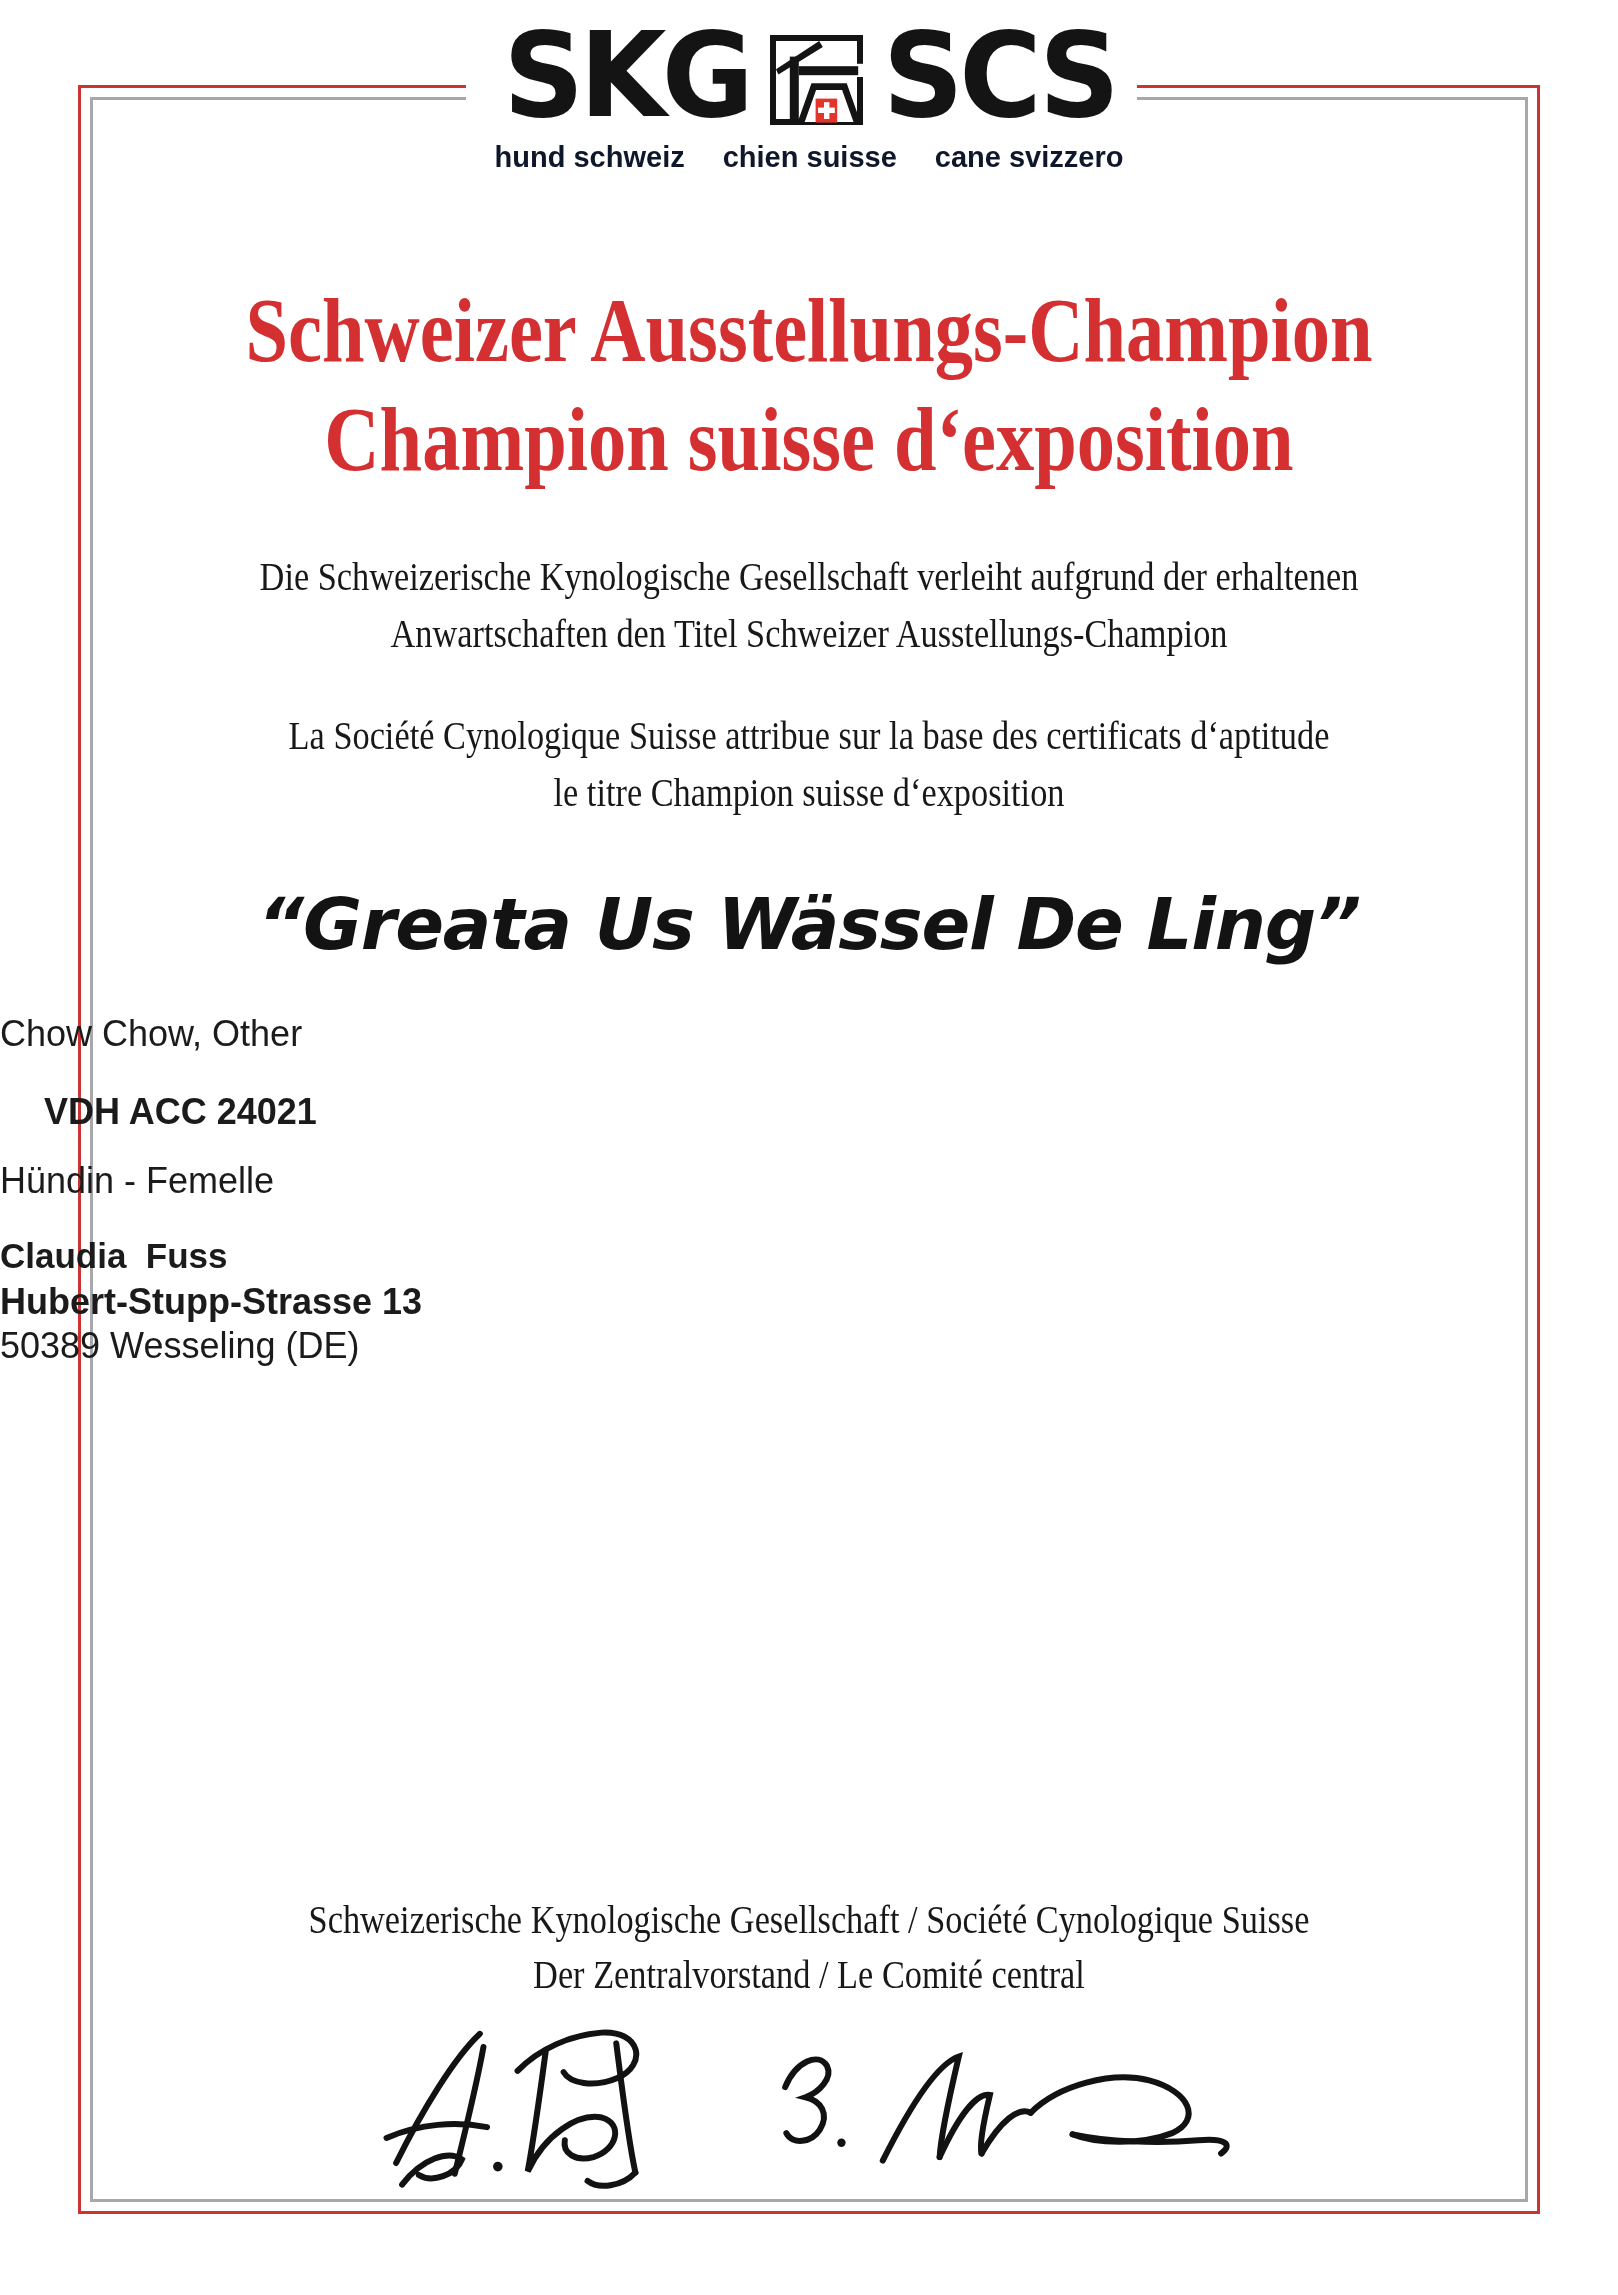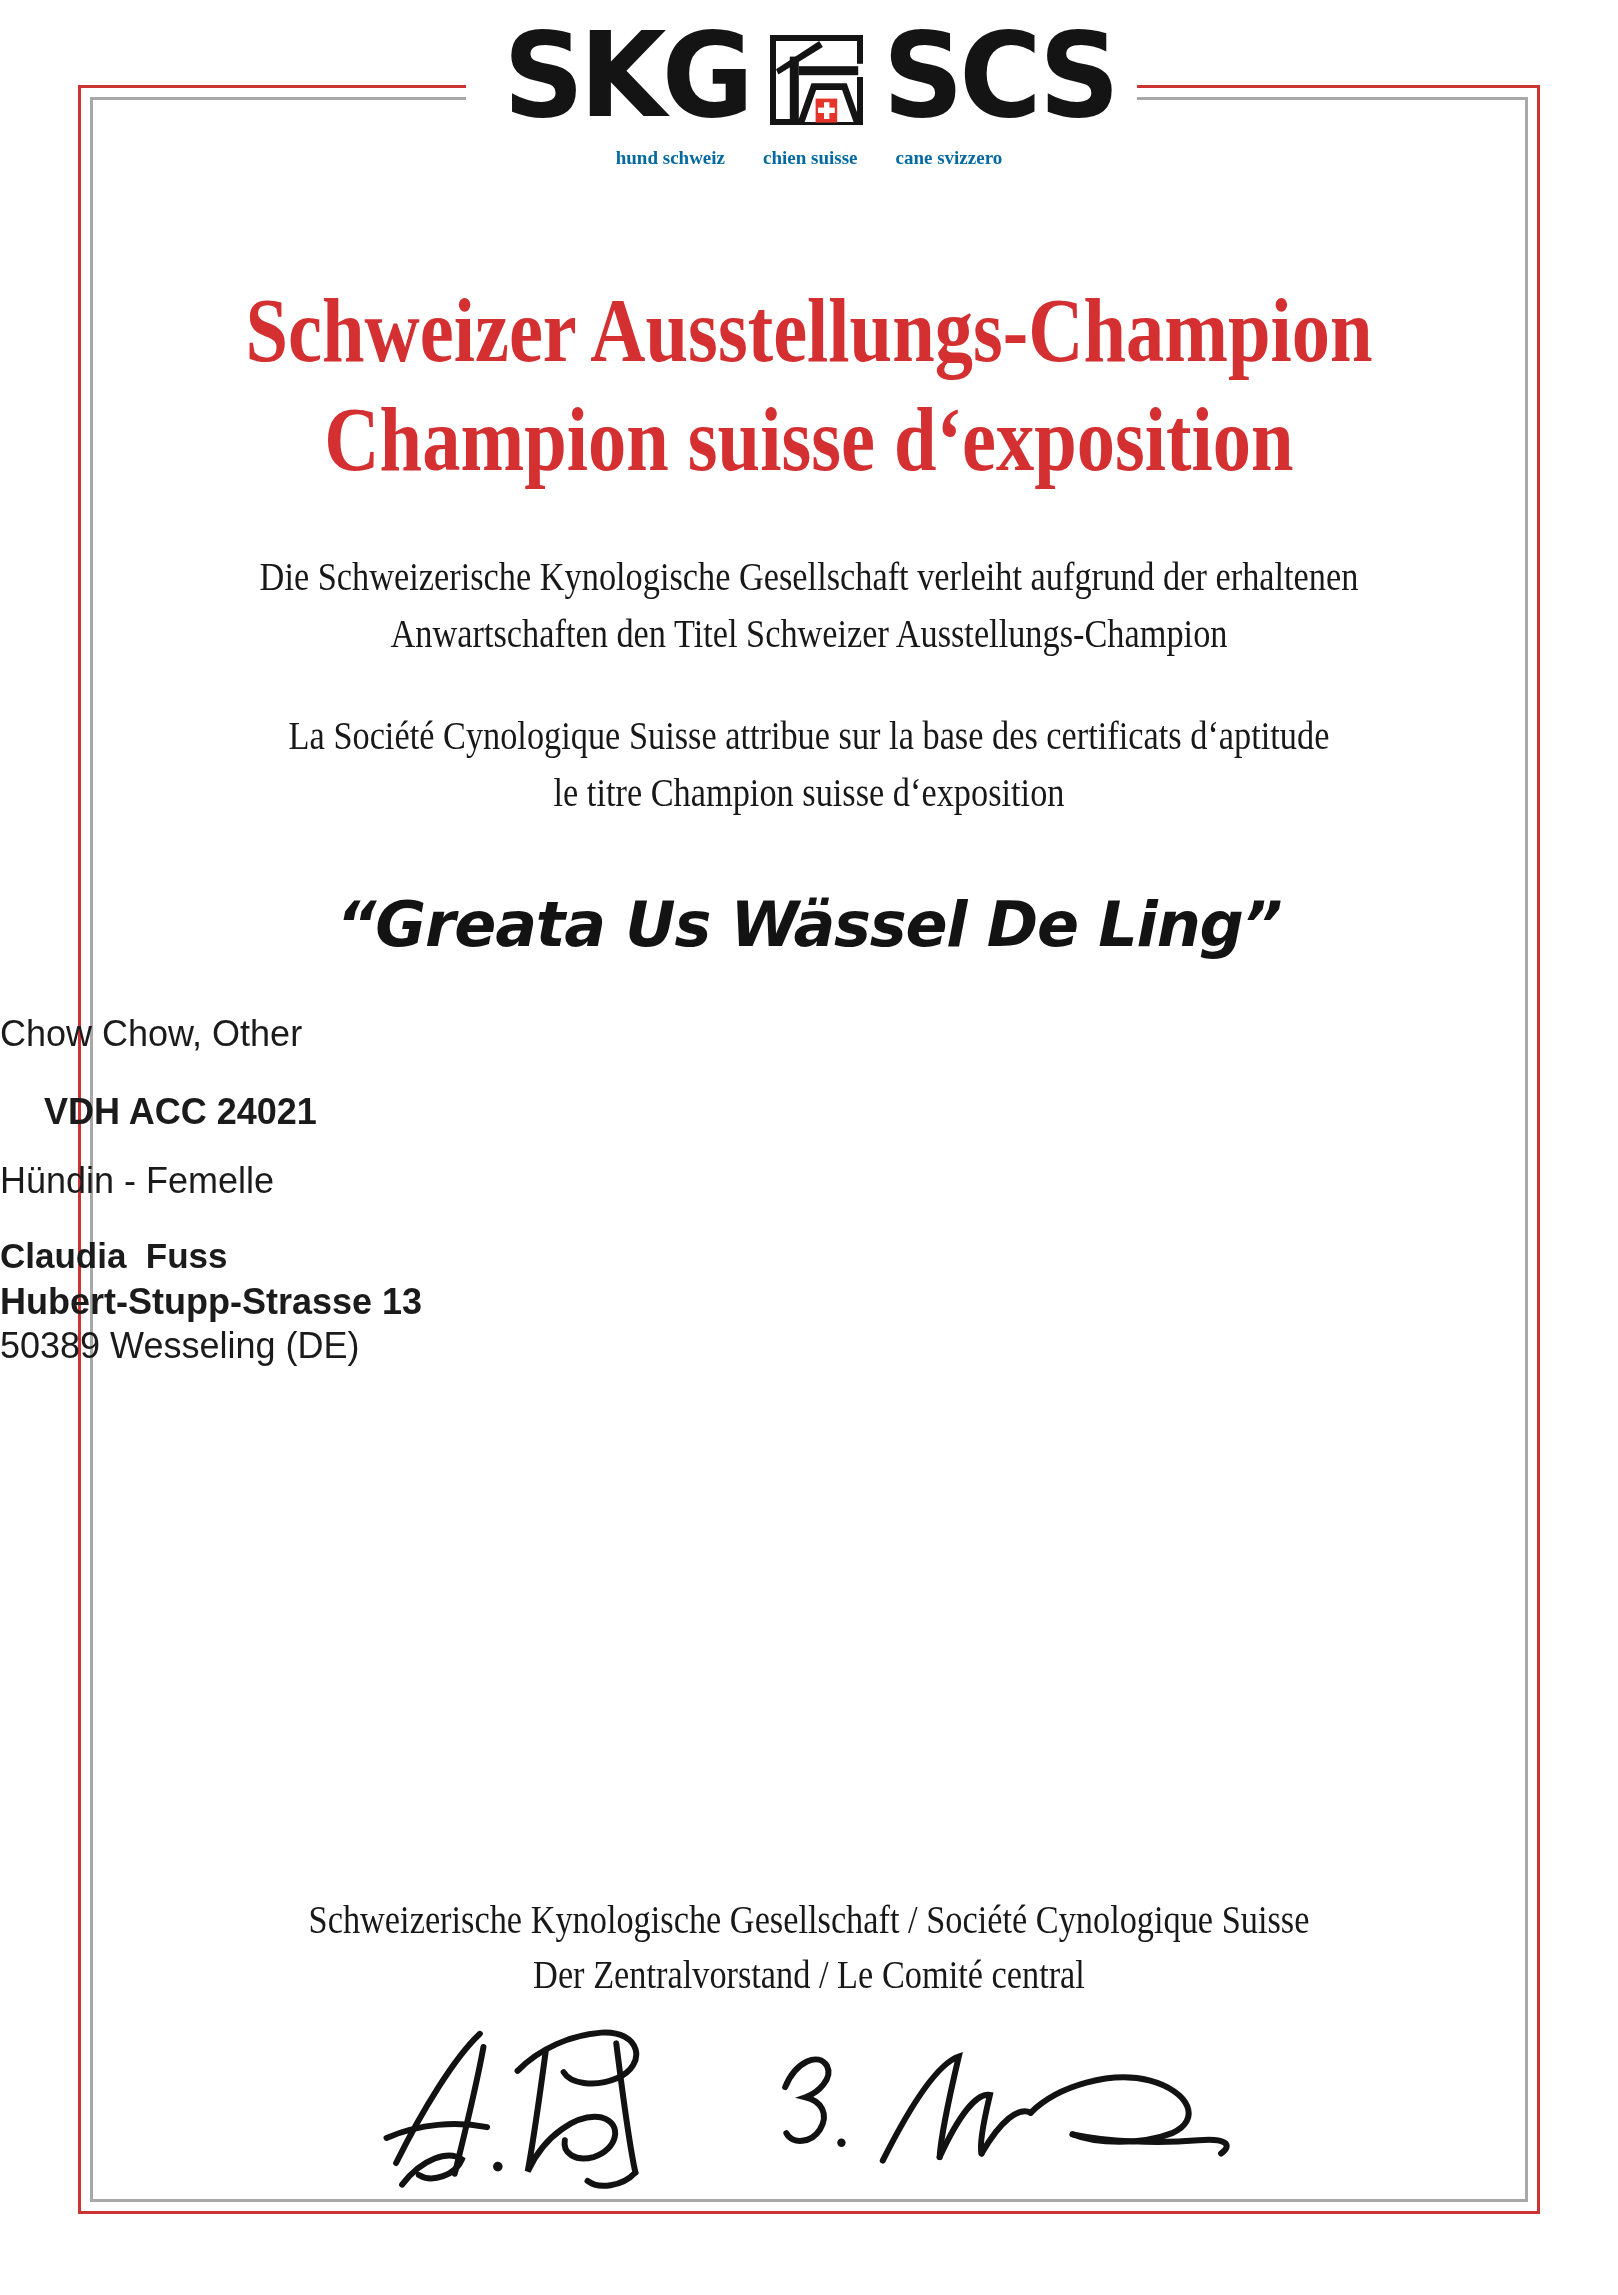--- a/index.html
+++ b/index.html
@@ -41,25 +41,25 @@
     letter-spacing:-4.8px;
     color:#141414;
     transform:scaleX(0.96);
   }
   .logo-icon{ margin-top:8.4px; }
   .tagline-row{
     position:absolute; top:142px; left:0; width:100%;
     display:flex; justify-content:center; gap:38px;
   }
   .tagline-word{
-    font-family:Liberation Serif, serif;
+    font-family:Liberation Sans, sans-serif;
     font-weight:bold;
-    font-size:19px;
+    font-size:29px;
     line-height:31px;
-    color:#0369a1;
+    color:#0f172a;
   }
 
   
   .cert-title{
     position:absolute; left:0; width:100%;
     text-align:center;
     font-family:"Liberation Serif", serif;
     font-weight:bold;
     font-size:90px;
     line-height:103px;
@@ -83,21 +83,21 @@
   }
   .par-de{ top:548px; }
   .par-fr{ top:707px; }
 
   
   .dog-name{
     position:absolute; top:884px; left:0; width:100%;
     text-align:center;
     font-family:"DejaVu Sans", sans-serif;
     font-weight:bold; font-style:italic;
-    font-size:62px; line-height:81px;
+    font-size:72px; line-height:81px;
     letter-spacing:-1.2px;
     color:#131313;
     white-space:nowrap;
   }
   .sans-line{
     position:absolute; left:0; width:100%;
     text-align:left;
     font-size:36px; line-height:48px;
     color:#1b1b1b;
     white-space:pre-wrap;

